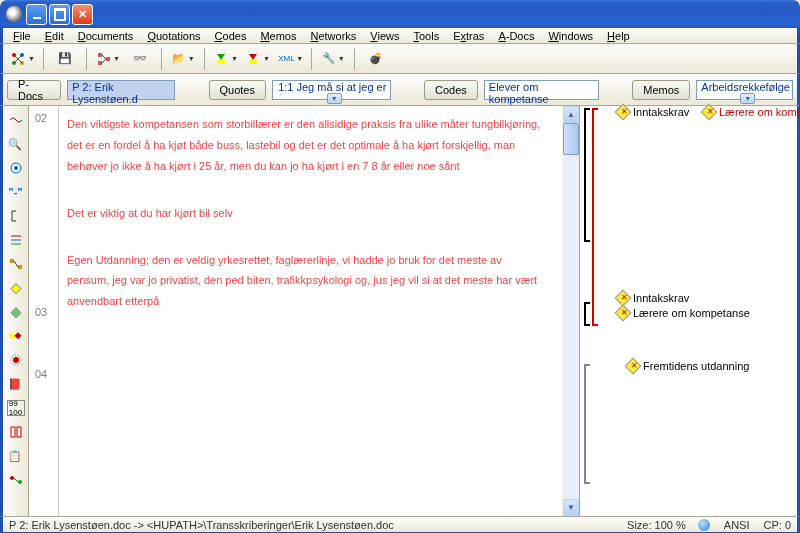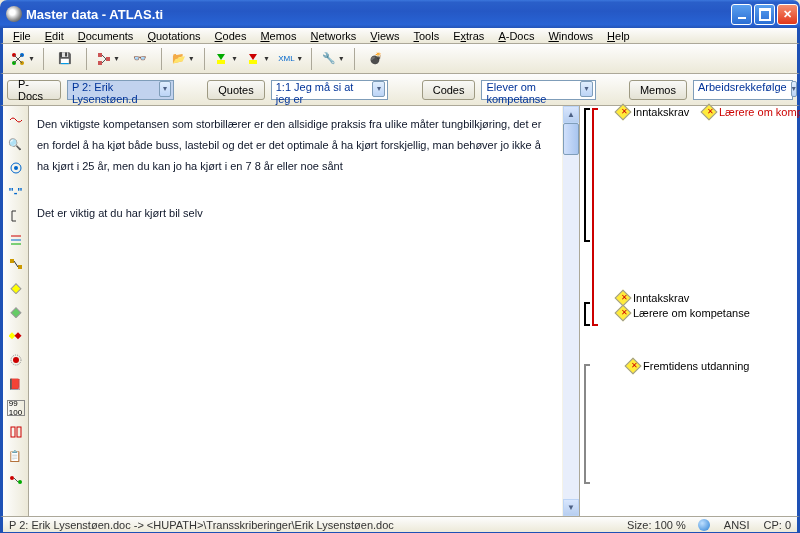--- a/index.html
+++ b/index.html
@@ -21,32 +21,32 @@
 .menubar span { padding: 2px 6px; cursor: default; }
 .menubar span u { text-decoration: underline; }
 
 .toolbar1 { height: 30px; background: linear-gradient(#fdfdfd,#ece9d8); border-bottom: 1px solid #aca899; display: flex; align-items: center; padding: 0 6px; gap: 6px; border-left: 3px solid #1e51b5; border-right: 3px solid #1e51b5; }
 .tbitem { width: 26px; height: 22px; display: flex; align-items: center; justify-content: center; border: 1px solid transparent; }
 .sep { width:1px; height:22px; background:#aca899; margin:0 2px; }
 .drop::after { content:'▾'; font-size:8px; margin-left:3px; color:#333; }
 
 .toolbar2 { height: 32px; background: linear-gradient(#fdfdfd,#ece9d8); border-bottom: 1px solid #aca899; display: flex; align-items: center; padding: 0 4px; gap: 6px; border-left: 3px solid #1e51b5; border-right: 3px solid #1e51b5; }
 .tbtn { height: 20px; padding: 0 10px; background: linear-gradient(#f9f9f7,#e4e2d4); border: 1px solid #9e9a83; border-radius: 3px; display: flex; align-items: center; font-size:11px; }
-.combo { height: 20px; background: #fff; border: 1px solid #7f9db9; display: flex; padding: 0 2px 0 4px; color: #003399; font-size:11px; }
+.combo { height: 20px; background: #fff; border: 1px solid #7f9db9; display: flex; align-items: center; padding: 0 2px 0 4px; color: #003399; font-size:11px;flex-direction:column; }
 .combo.blue { background: #c1d2ee; }
 .combo .cbtn { width:15px; height:16px; margin-left:4px; background: linear-gradient(#e0eefe,#bcd4f6); border:1px solid #7f9db9; border-radius:2px; display:flex; align-items:center; justify-content:center; font-size:8px; color:#4d6185; }
 
 .mainarea { display:flex; height: calc(533px - 28px - 20px - 30px - 26px - 19px); border-left: 3px solid #1e51b5; border-right: 3px solid #1e51b5; background:#ece9d8; }
 .lefttool { width: 26px; background: linear-gradient(to right,#fdfdfd,#ece9d8); border-right:1px solid #aca899; display:flex; flex-direction:column; align-items:center; padding-top:6px; gap:8px; }
 .lefttool .li { width:18px; height:16px; display:flex; align-items:center; justify-content:center; font-size:11px; }
 
 .margin { width:30px; background:#fff; border-right:1px solid #ccc; position:relative; font-size:12px; color:#808080; }
 .margin .pn { position:absolute; left:6px; }
 
-.docarea { flex:1; background:#fff; padding: 8px 20px 8px 8px; font-family: Verdana, sans-serif; font-size: 14px; line-height: 1.9; color:#0f172a; position:relative; overflow:hidden; }
+.docarea { flex:1; background:#fff; padding: 8px 20px 8px 8px; font-family: Verdana, sans-serif; font-size: 14px; line-height: 1.9; color:#ef4444; position:relative; overflow:hidden; }
 .docarea p { margin-bottom: 26px; }
 
 .vscroll { width:17px; background:#e9e7da; border-left:1px solid #f5f3e8; display:flex; flex-direction:column; }
 .vscroll .arrow { height:17px; background: linear-gradient(#d8e6fd,#b8cff0); border:1px solid #bcd4f6; display:flex; align-items:center; justify-content:center; font-size:8px; color:#4d6185; }
 .vscroll .track { flex:1; background:#e8eefb; position:relative; }
 .vscroll .thumb { position:absolute; top:0; left:0; width:100%; height:32px; background: linear-gradient(to right,#d0e0fb,#a9c5ef); border:1px solid #7f9db9; border-radius:2px; }
 
 .codepanel { width:218px; background:#fff; border-left:1px solid #aca899; position:relative; font-size:11px; }
 .codeitem { position:absolute; display:flex; align-items:center; gap:4px; white-space:nowrap;margin-left:15px; }
 .codeitem .cicon { width:12px; height:12px; background:#ffeb3b; border:1px solid #999; position:relative; transform:rotate(45deg); }
@@ -60,21 +60,20 @@
 .statusbar .sitem { margin-left:14px; }
 .globe { width:12px; height:12px; border-radius:50%; background: radial-gradient(circle at 35% 35%, #bfe0ff, #2a7fd4); margin-left:12px; }
 
 .red { color:#c00; }
 </style>
 </head>
 <body>
 
 <div class="titlebar">
   <div class="icon"></div>
-  <div class="title">Master data - ATLAS.ti</div>
   <div class="winbtns">
     <div class="winbtn min"></div>
     <div class="winbtn max"></div>
     <div class="winbtn close"></div>
   </div>
 </div>
 
 <div class="menubar">
   <span><u>F</u>ile</span>
   <span><u>E</u>dit</span>
@@ -232,24 +231,30 @@
     <div class="li">📋</div>
     <div class="li">
         <svg width="14" height="10">
           <circle cx="3" cy="3" r="2" fill="#c00"></circle>
           <circle cx="11" cy="7" r="2" fill="#0a0"></circle>
           <line x1="5" y1="3" x2="9" y2="7" stroke="#555"></line>
         </svg>
       </div>
   </div>
 
+  <div class="margin">
+    <div class="pn" style="top:6px">02</div>
+    <div class="pn" style="top:200px">03</div>
+    <div class="pn" style="top:262px">04</div>
+  </div>
 
   <div class="docarea">
     <p>Den viktigste kompetansen som storbillærer er den allsidige praksis fra ulike måter tungbilkjøring, det er en fordel å ha kjøt både buss, lastebil og det er det optimale å ha kjørt forskjellig, man behøver jo ikke å ha kjørt i 25 år, men du kan jo ha kjørt i en 7 8 år eller noe sånt</p>
     <p>Det er viktig at du har kjørt bil selv</p>
+    <p>Egen Utdanning; den er veldig yrkesrettet, faglærerlinje, vi hadde jo bruk for det meste av pensum, jeg var jo privatist, den ped biten, trafikkpsykologi og, jus jeg vil si at det meste har vært anvendbart etterpå</p>
   </div>
 
   <div class="vscroll">
     <div class="arrow">▲</div>
     <div class="track">
         <div class="thumb"></div>
       </div>
     <div class="arrow">▼</div>
   </div>
 

